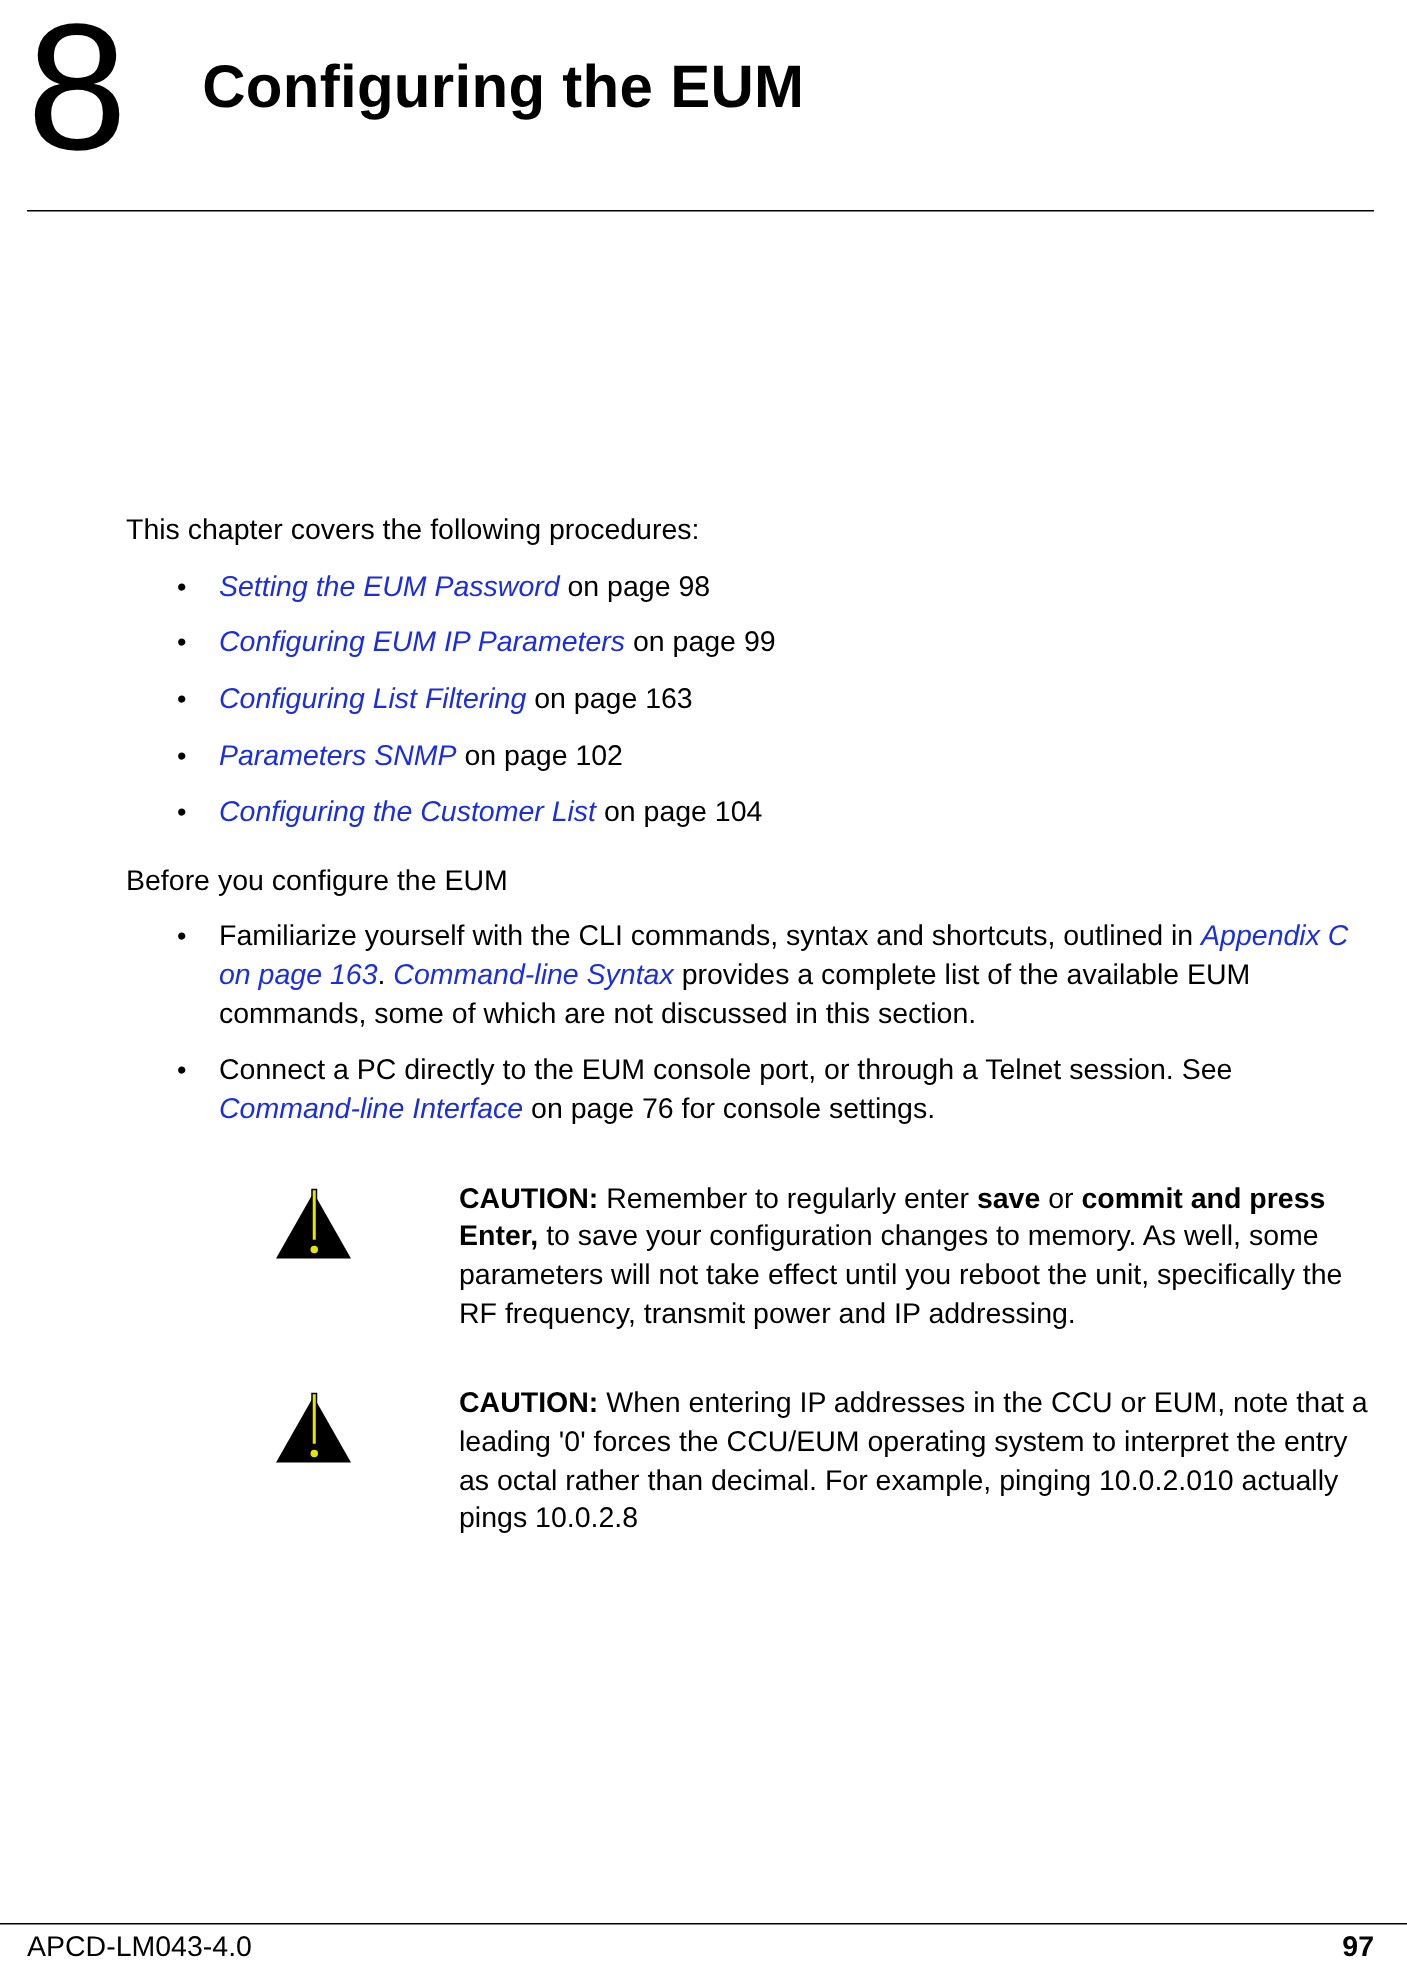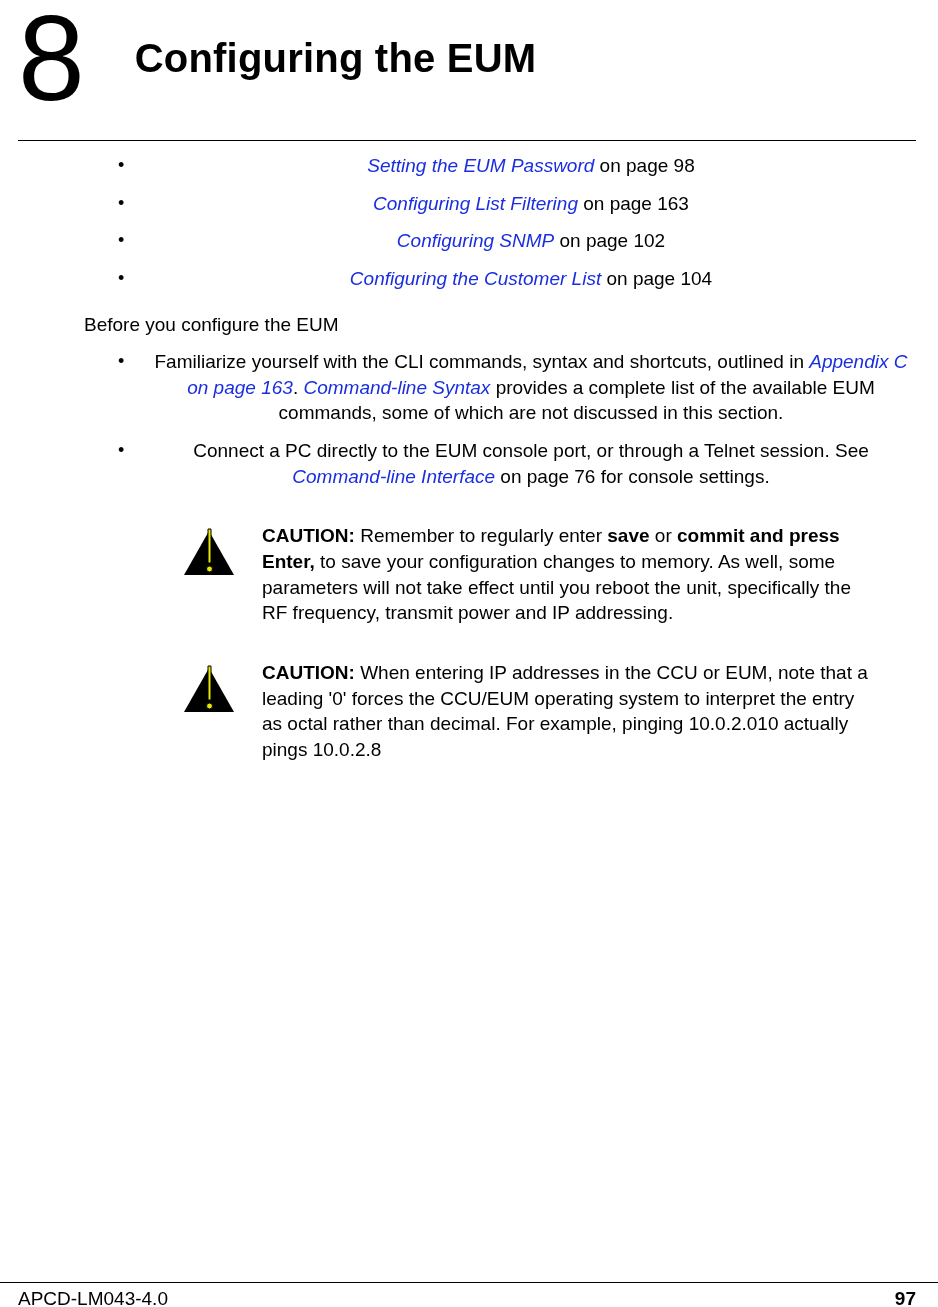--- a/index.html
+++ b/index.html
@@ -51,21 +51,20 @@
   }
   ul.bullets{
     list-style:none;
     margin: 10px 0 16px 100px;
     padding:0;
   }
   ul.bullets > li{
     position:relative;
     padding-left: 28px;
     margin: 12px 0;
-    text-align: center;
   }
   ul.bullets > li::before{
     content:"•";
     position:absolute;
     left:0;
     top:0;
     font-size: 18px;
   }
   .link{
     color:var(--link);
@@ -74,22 +73,22 @@
   .plain{
     font-style: normal;
     color:#000;
   }
   .section-lead{
     margin: 20px 0 8px 66px;
   }
   .caution-block{
     display:flex;
     margin: 34px 0 0 160px;
-    gap: 22px;
     align-items: flex-start;
+    justify-content: space-between;
   }
   .caution-text{
     max-width: 610px;
   }
   .caution-label{
     font-weight:700;
   }
   .bold{font-weight:700;}
   .footer{
     display:flex;
@@ -115,30 +114,34 @@
 
 <div class="page">
 
   <div class="chapter-head">
     <div class="chapter-num">8</div>
     <div class="chapter-title">Configuring the EUM</div>
   </div>
 
   <hr class="black">
 
+  <div class="intro">This chapter covers the following procedures:</div>
 
   <ul class="bullets">
     <li>
       <span class="link">Setting the EUM Password</span><span class="plain"> on page 98</span>
     </li>
     <li>
+      <span class="link">Configuring EUM IP Parameters</span><span class="plain"> on page 99</span>
+    </li>
+    <li>
       <span class="link">Configuring List Filtering</span><span class="plain"> on page 163</span>
     </li>
     <li>
-      <span class="link">Configuring SNMP</span><span class="plain"> on page 102</span>
+      <span class="link">Parameters SNMP</span><span class="plain"> on page 102</span>
     </li>
     <li>
       <span class="link">Configuring the Customer List</span><span class="plain"> on page 104</span>
     </li>
   </ul>
 
   <div class="section-lead">Before you configure the EUM</div>
 
   <ul class="bullets">
     <li>

